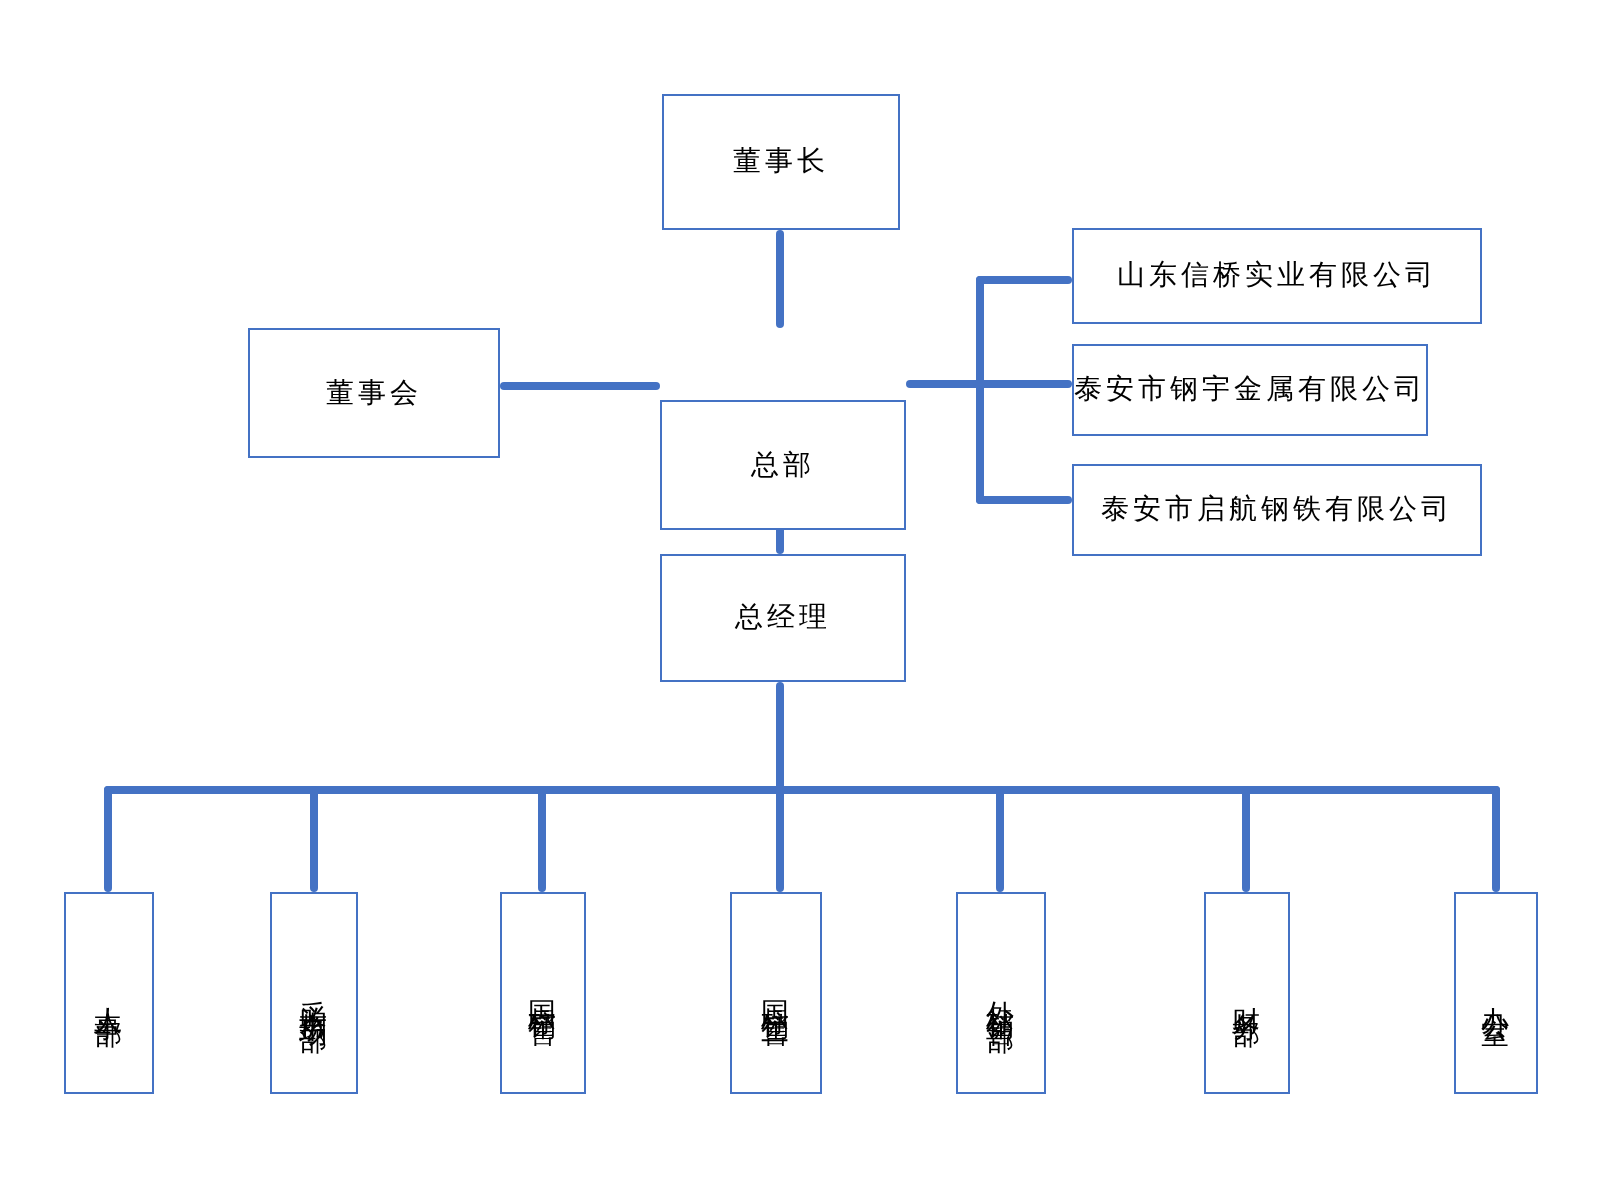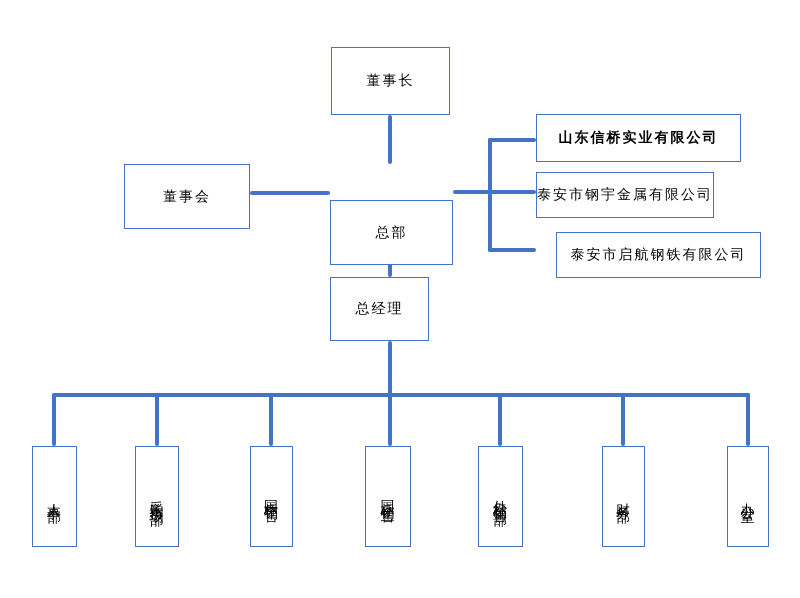--- a/index.html
+++ b/index.html
@@ -40,25 +40,25 @@
     background: #4472C4;
     border-radius: 2px;
   }
   .hline { height: 4px; }
   .vline { width: 4px; }
 
   
   #n-chairman { left: 331px; top: 47px;  width: 119px; height: 68px; }
   #n-board    { left: 124px; top: 164px; width: 126px; height: 65px; }
   #n-hq       { left: 330px; top: 164px; width: 123px; height: 65px; margin-top: 36px; }
-  #n-gm       { left: 330px; top: 277px; width: 99px; height: 64px; }
+  #n-gm       { left: 330px; top: 277px; width: 123px; height: 64px; }
 
-  #n-comp1 { left: 536px; top: 114px; width: 205px; height: 48px; font-weight: bold; }
+  #n-comp1 { left: 536px; top: 114px; width: 205px; height: 48px; }
   #n-comp2 { left: 536px; top: 172px; width: 178px; height: 46px; }
-  #n-comp3 { left: 556px; top: 232px; width: 205px; height: 46px; }
+  #n-comp3 { left: 536px; top: 232px; width: 205px; height: 46px; }
 
   .dept { top: 446px; height: 101px; }
   #n-dept0 { left: 32px;  width: 45px; }
   #n-dept1 { left: 135px; width: 44px; }
   #n-dept2 { left: 250px; width: 43px; }
   #n-dept3 { left: 365px; width: 46px; }
   #n-dept4 { left: 478px; width: 45px; }
   #n-dept5 { left: 602px; width: 43px; }
   #n-dept6 { left: 727px; width: 42px; }
 

